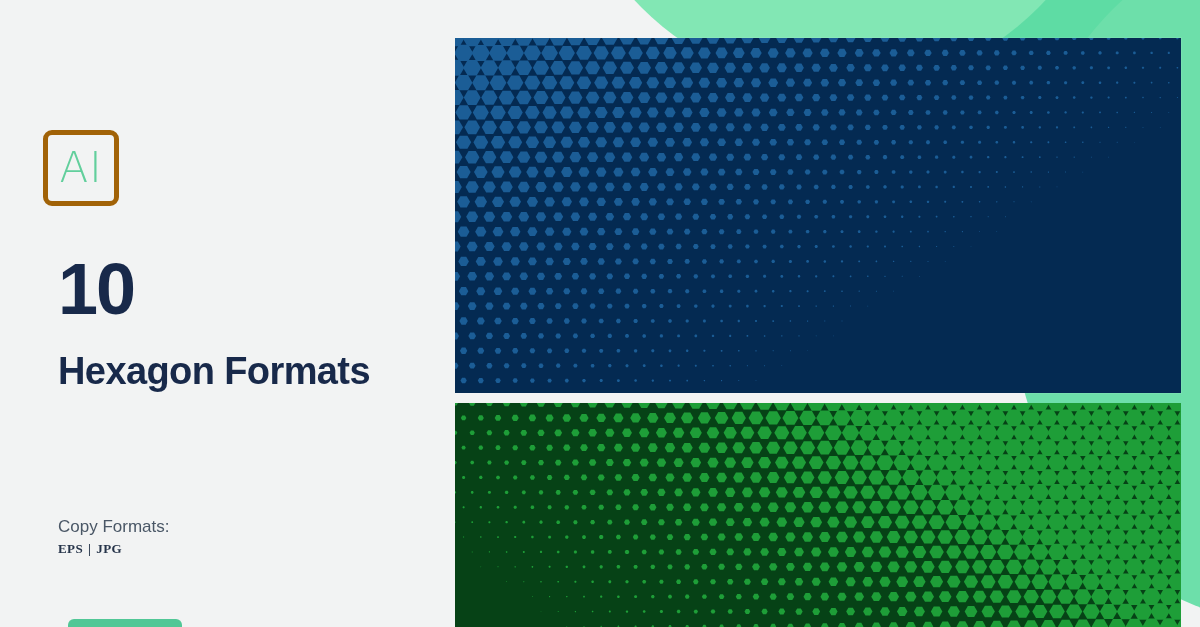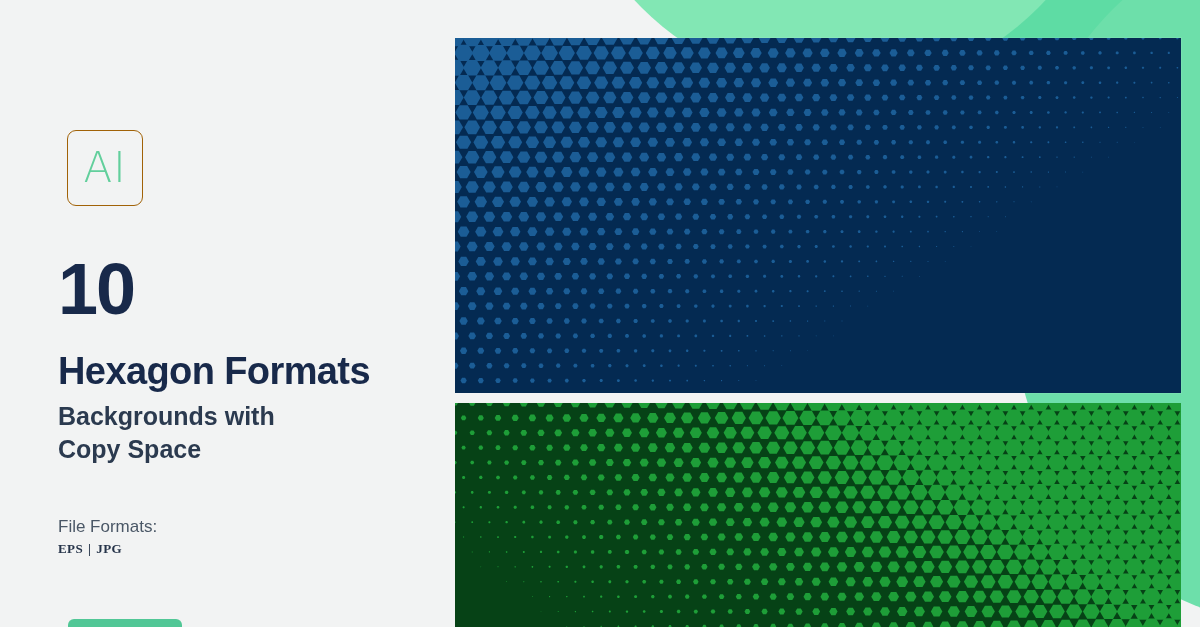--- a/index.html
+++ b/index.html
@@ -50,26 +50,26 @@
     position: absolute;
     left: 0; top: 0;
     width: 455px;
     height: 627px;
     background: #f2f3f3;
     z-index: 5;
   }
 
   #ai-badge {
     position: absolute;
-    left: 67px;
+    left: 43px;
     top: 130px;
     width: 76px;
     height: 76px;
     box-sizing: border-box;
-    border: 1px solid #a16207;
+    border: 5px solid #a16207;
     border-radius: 9px;
   }
   #ai-badge .ai-letters {
     position: absolute;
     left: 0; right: 0; top: 50%;
     transform: translateY(-50%);
     text-align: center;
     font-family: "DejaVu Sans", sans-serif;
     font-size: 42px;
     font-weight: 300;
@@ -1942,26 +1942,22 @@
   <div id="left-col">
 
     <div id="ai-badge">
       <div class="ai-letters">AI</div>
     </div>
 
     <div id="count-number">10</div>
 
     <div id="headline">Hexagon Formats</div>
 
-    <div id="subline">
-      <div>Backgrounds with</div>
-      <div>Copy Space</div>
-    </div>
-
-    <div id="formats-label">File Formats:</div>
+
+    <div id="formats-label">Copy Formats:</div>
 
     <div id="formats-value">
       <span>EPS</span><span class="sep">|</span><span>JPG</span>
     </div>
 
     <button id="cta-button"></button>
   </div>
 
 </div>
 

